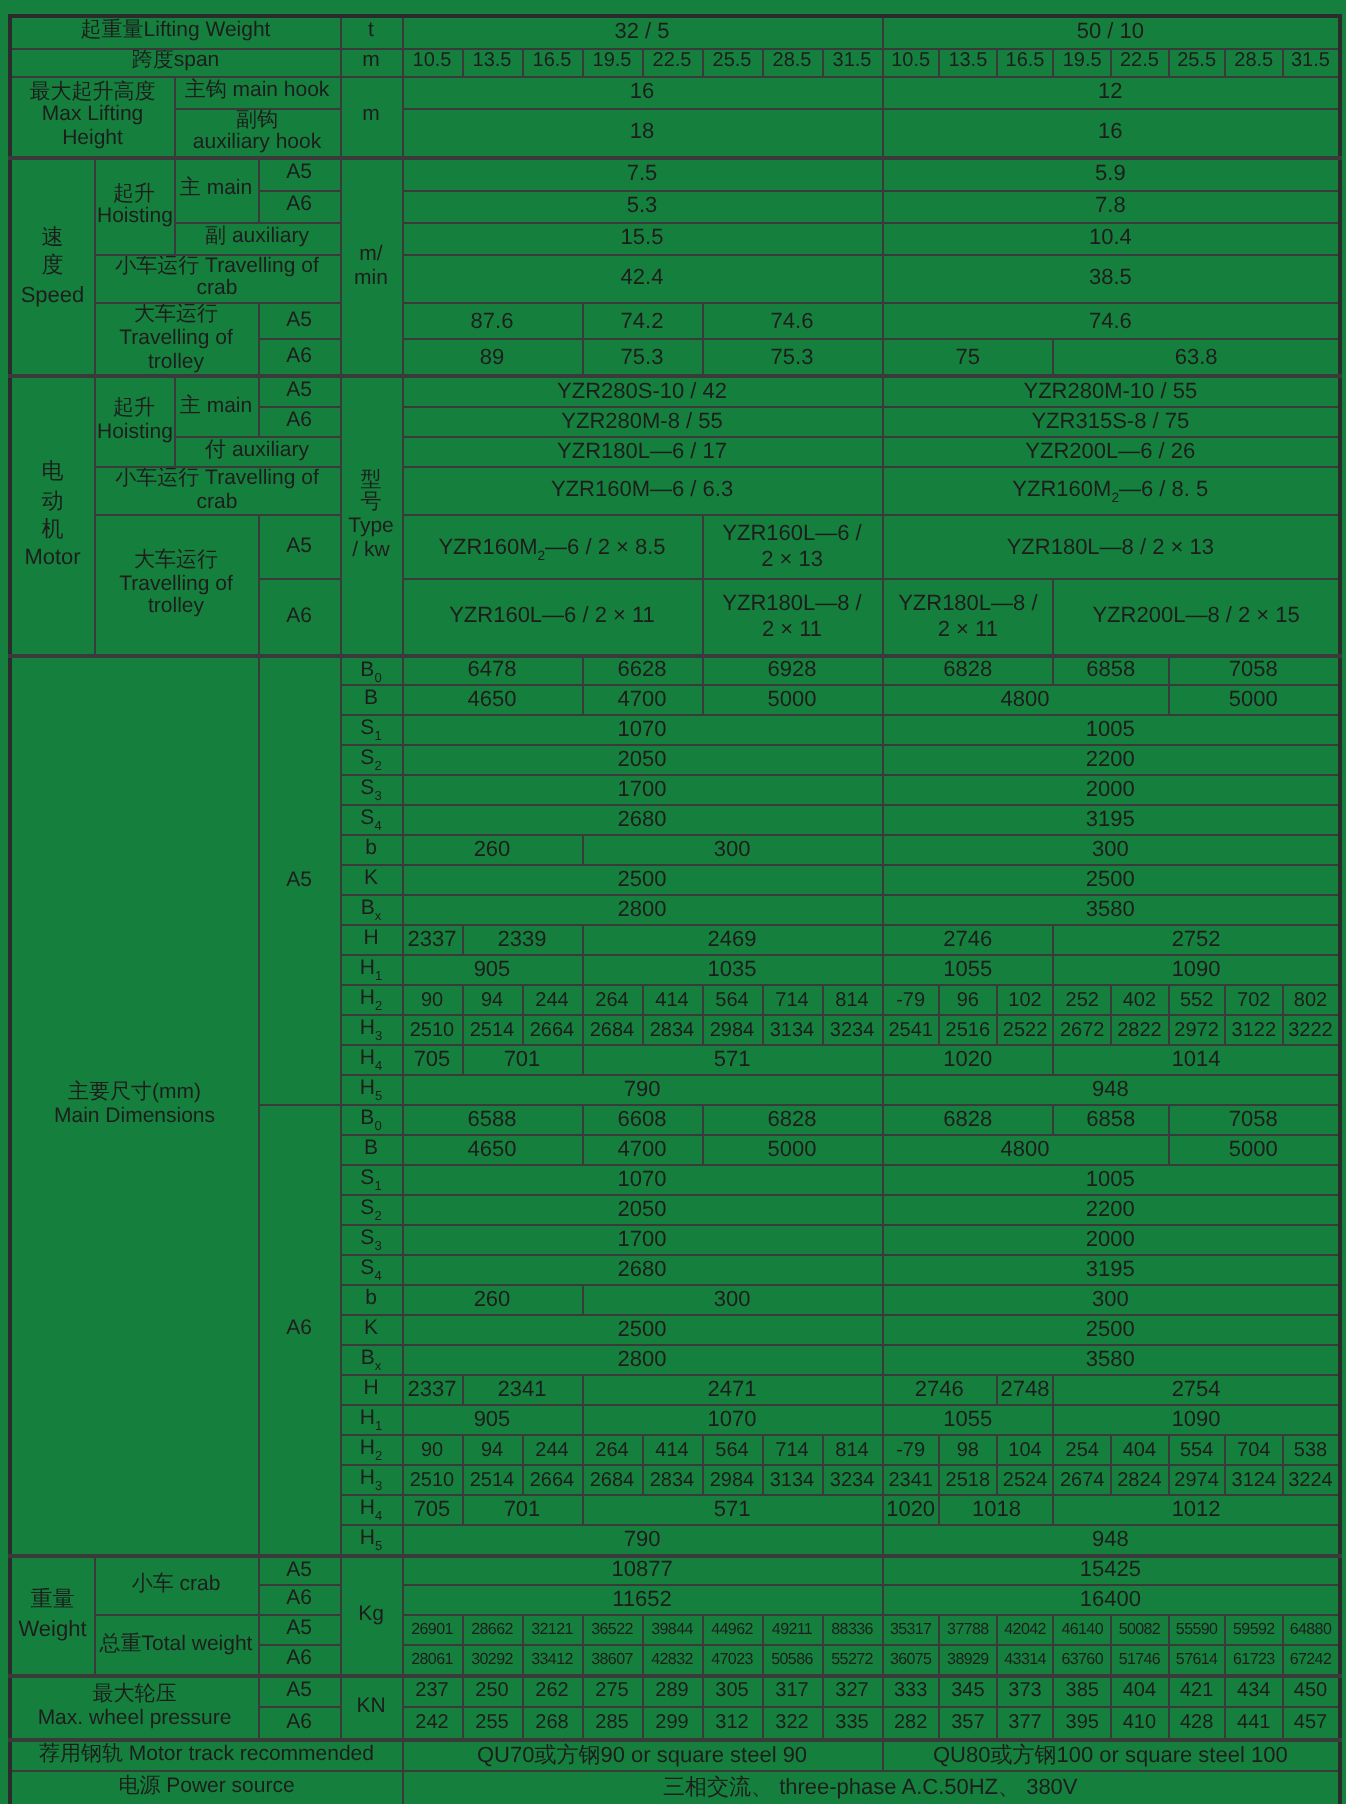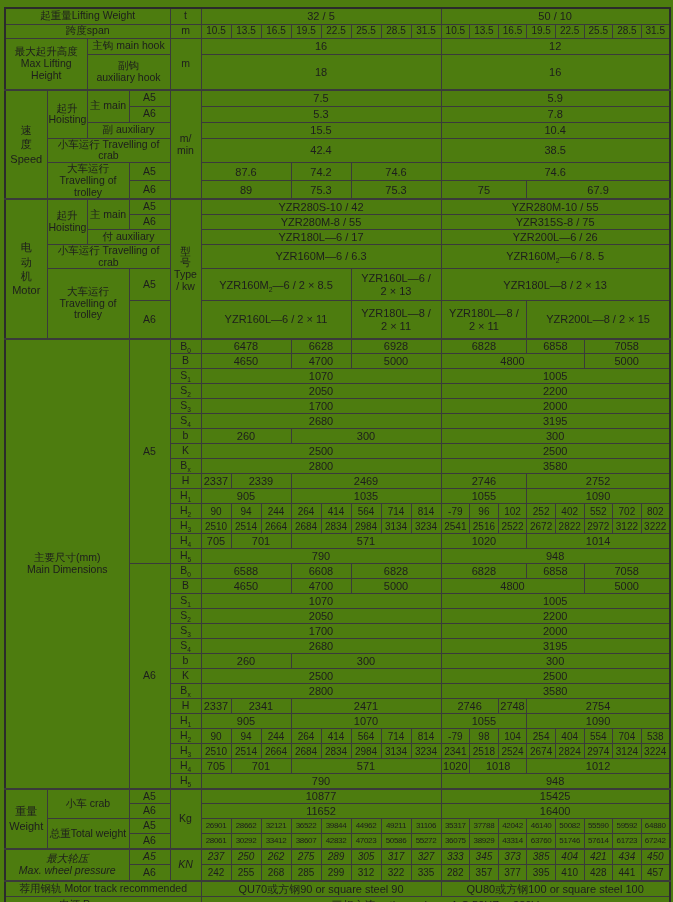--- a/index.html
+++ b/index.html
@@ -1,18 +1,18 @@
 <!DOCTYPE html>
 <html><head>
 <meta charset="utf-8">
 <style>
   html,body{margin:0;padding:0;background:#ffffff;}
   .page{
     width:673px;height:902px;box-sizing:border-box;
-    background:#4d7c0f;position:relative;
+    background:#15803d;position:relative;
     font-family:"Liberation Sans","DejaVu Sans",sans-serif;
     color:#1d1d1d;
   }
   .tbl-wrap{position:absolute;left:4px;top:7px;}
   table.spec{
     border-collapse:collapse;table-layout:fixed;width:665px;
     border:2px solid #2b2b2b;
   }
   td{
     border:1px solid #3a3a3a;
@@ -88,21 +88,21 @@
           </tr>
           <tr style="height: 16px;">
             <td colspan="2" rowspan="2" class="lab">最大起升高度
 Max Lifting
 Height</td>
             <td colspan="2" class="lab">主钩 main hook</td>
             <td rowspan="2" class="unit">m</td>
             <td colspan="8">16</td>
             <td colspan="8">12</td>
           </tr>
-          <tr style="height: 36px;">
+          <tr style="height: 25px;">
             <td colspan="2" class="lab">副钩
 auxiliary hook</td>
             <td colspan="8">18</td>
             <td colspan="8">16</td>
           </tr>
           <tr class="sec" style="height: 16px;">
             <td rowspan="6" class="vert">速
 度
 Speed</td>
             <td rowspan="3" class="lab">起升
@@ -137,21 +137,21 @@
             <td colspan="2">74.2</td>
             <td colspan="3">74.6</td>
             <td colspan="8">74.6</td>
           </tr>
           <tr style="height: 16px;">
             <td class="lab">A6</td>
             <td colspan="3">89</td>
             <td colspan="2">75.3</td>
             <td colspan="3">75.3</td>
             <td colspan="3">75</td>
-            <td colspan="5">67.9</td>
+            <td colspan="5">63.8</td>
           </tr>
           <tr class="sec mot" style="height: 15px;">
             <td rowspan="6" class="vert">电
 动
 机
 Motor</td>
             <td rowspan="3" class="lab">起升
 Hoisting</td>
             <td rowspan="2" class="lab">主 main</td>
             <td class="lab">A5</td>
@@ -456,21 +456,21 @@
           <tr class="xs" style="height: 15px;">
             <td colspan="2" rowspan="2" class="lab">总重Total weight</td>
             <td class="lab">A5</td>
             <td>26901</td>
             <td>28662</td>
             <td>32121</td>
             <td>36522</td>
             <td>39844</td>
             <td>44962</td>
             <td>49211</td>
-            <td>31106</td>
+            <td>88336</td>
             <td>35317</td>
             <td>37788</td>
             <td>42042</td>
             <td>46140</td>
             <td>50082</td>
             <td>55590</td>
             <td>59592</td>
             <td>64880</td>
           </tr>
           <tr class="xs" style="height: 15px;">
@@ -485,21 +485,21 @@
             <td>55272</td>
             <td>36075</td>
             <td>38929</td>
             <td>43314</td>
             <td>63760</td>
             <td>51746</td>
             <td>57614</td>
             <td>61723</td>
             <td>67242</td>
           </tr>
-          <tr class="sec s10" style="height: 16px; font-style: italic;">
+          <tr class="sec s10" style="height: 16px;">
             <td colspan="3" rowspan="2" class="lab">最大轮压
 Max.  wheel pressure</td>
             <td class="lab">A5</td>
             <td rowspan="2" class="unit">KN</td>
             <td>237</td>
             <td>250</td>
             <td>262</td>
             <td>275</td>
             <td>289</td>
             <td>305</td>

